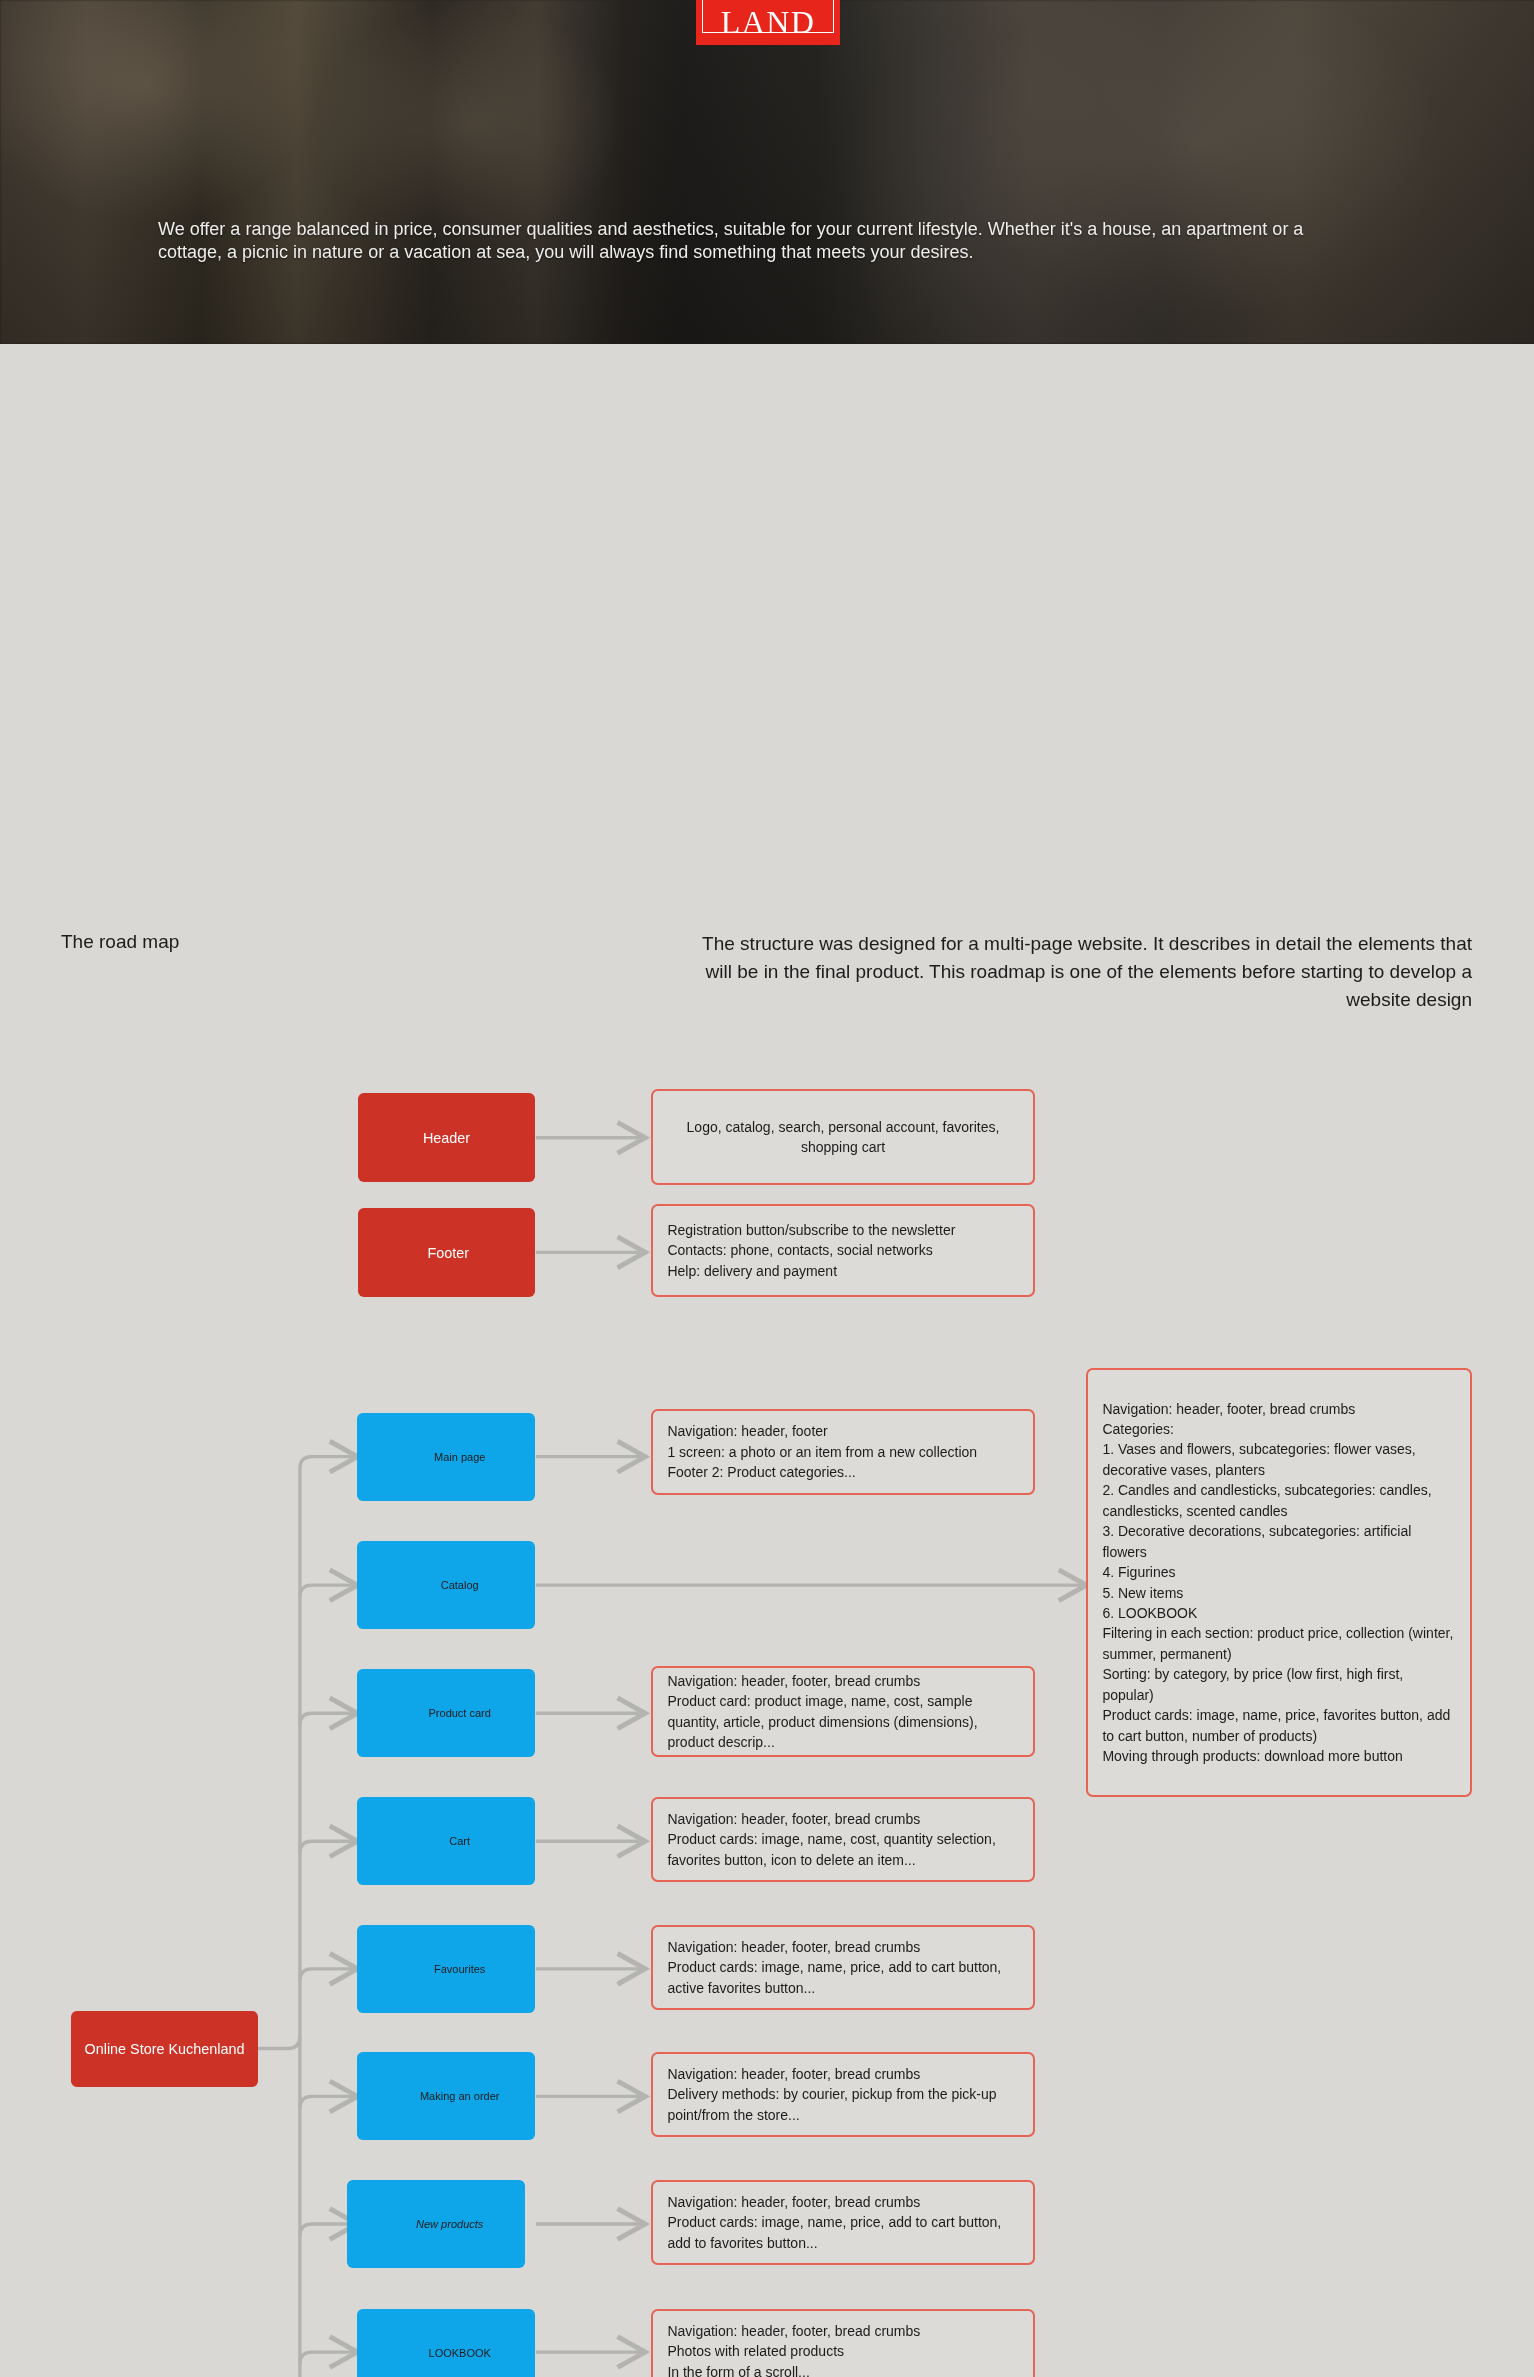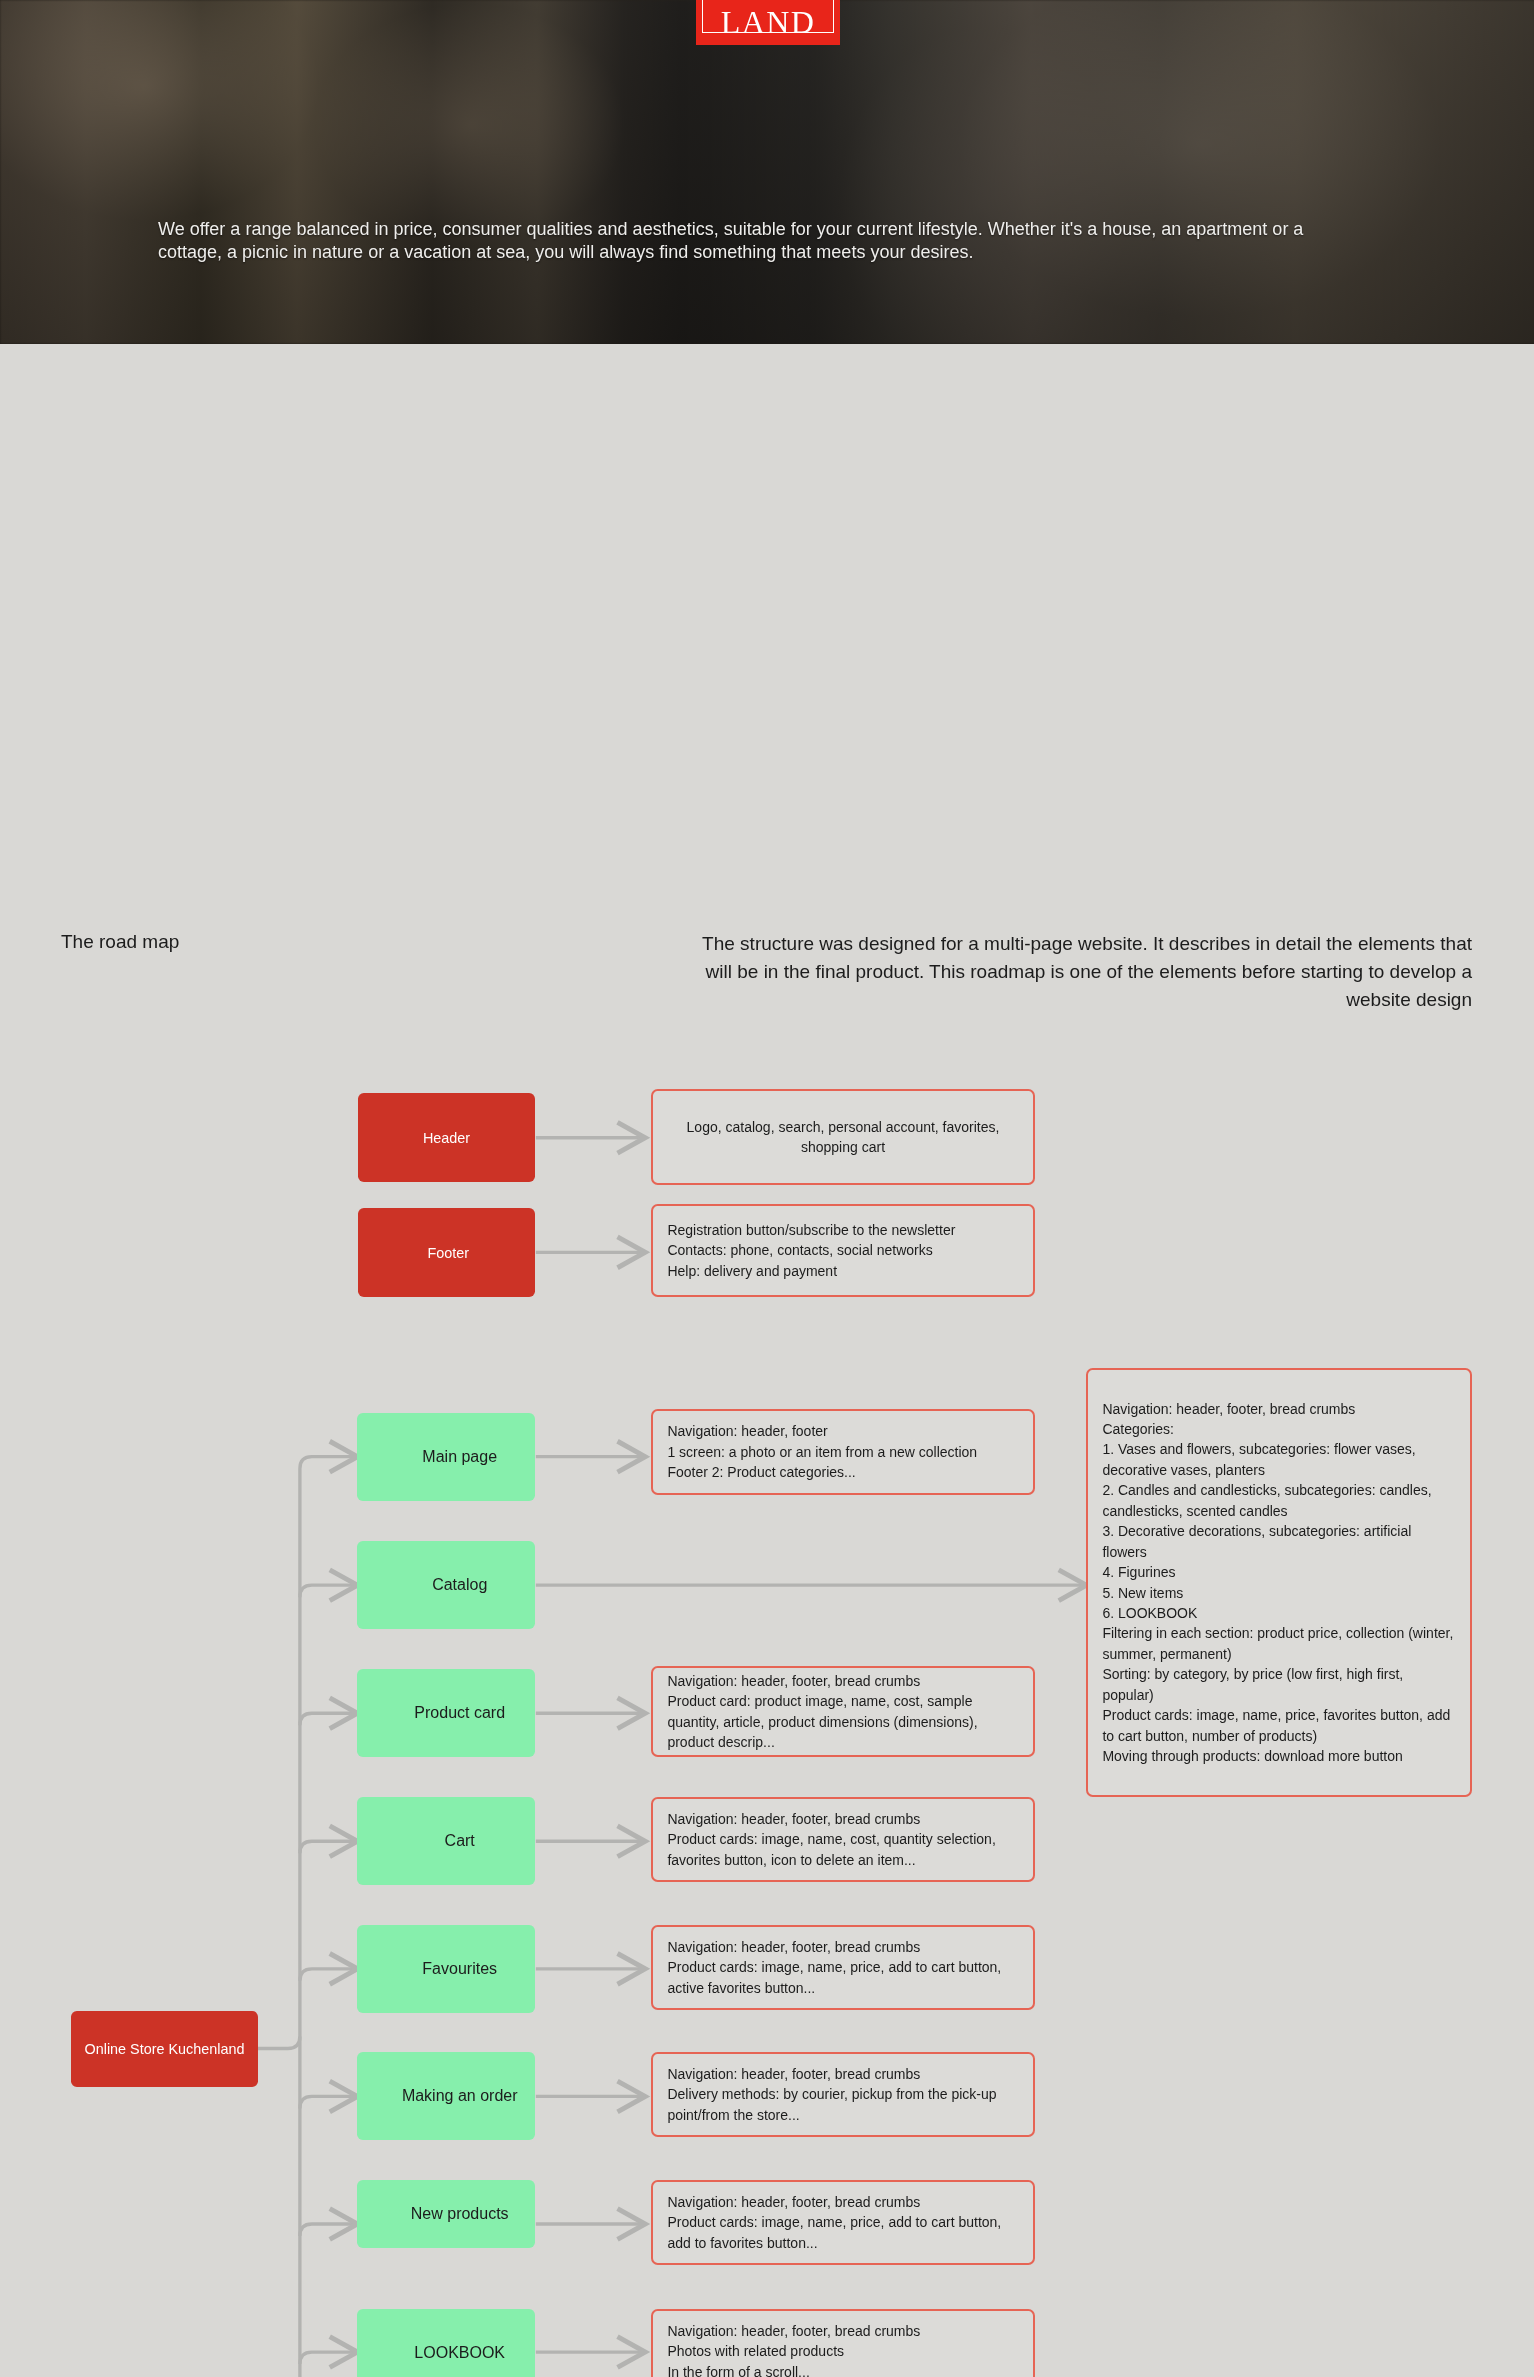--- a/index.html
+++ b/index.html
@@ -69,21 +69,21 @@
   }
 
   
   .node{
     position:absolute; border-radius:5.8px;
     display:flex; align-items:center; justify-content:center;
     text-align:center; padding:0 8.6px;
   }
   .node.root{ background:#cc3326; color:#fff; font-size:14.4px;margin-left:9px; }
   .node.top { background:#cc3326; color:#fff; font-size:14.4px; }
-  .node.kid { background:#86efac; color:#1c1c1c; font-size:16px;padding-left:36px; }
+  .node.kid { background:#0ea5e9; color:#1c1c1c; font-size:11px;padding-left:36px; }
 
   
   .card{
     position:absolute;
     background:#dcdbd8;
     border:2.4px solid #e66454;
     border-radius:6.7px;
     padding:12.5px 14.4px;
     font-size:14px; line-height:1.46; color:#1c1c1c;
   }
@@ -239,21 +239,21 @@
   <div class="node kid" style="left:357px; top:1708px; width:178px; height:88px;">
     <span>Making an order</span>
   </div>
   <div class="card mid" style="left:651px; top:1708px; width:384px; height:85px;">
     <div>
       <p>Navigation: header, footer, bread crumbs</p>
       <p>Delivery methods: by courier, pickup from the pick-up point/from the store...</p>
     </div>
   </div>
 
-  <div class="node kid" style="left:357px; top:1836px; width:178px; height:68px;">
+  <div class="node kid" style="left:347px; top:1836px; width:178px; height:88px;font-style:italic;">
     <span>New products</span>
   </div>
   <div class="card mid" style="left:651px; top:1836px; width:384px; height:85px;">
     <div>
       <p>Navigation: header, footer, bread crumbs</p>
       <p>Product cards: image, name, price, add to cart button, add to favorites button...</p>
     </div>
   </div>
 
   <div class="node kid" style="left:357px; top:1965px; width:178px; height:88px;">

